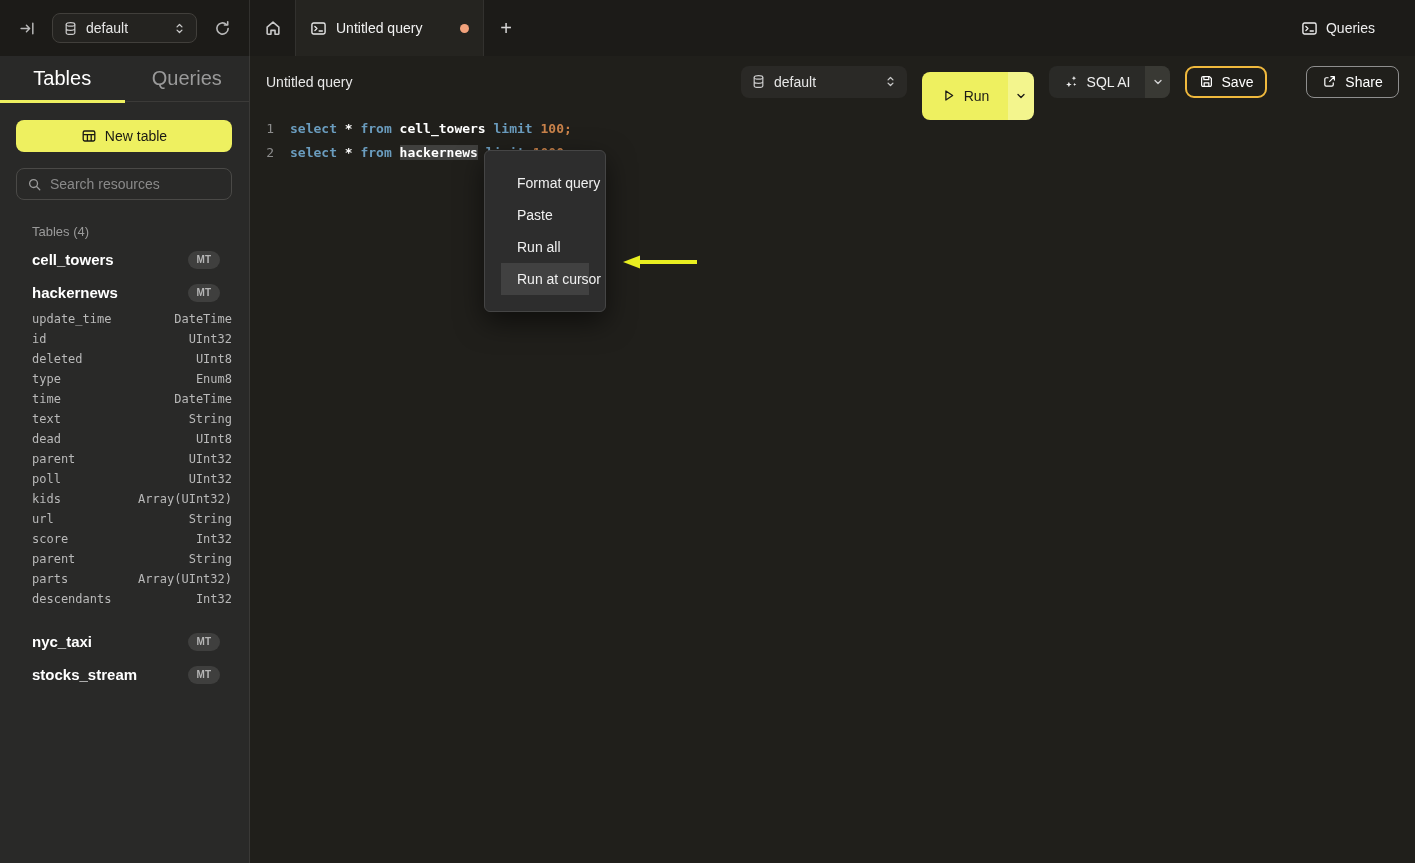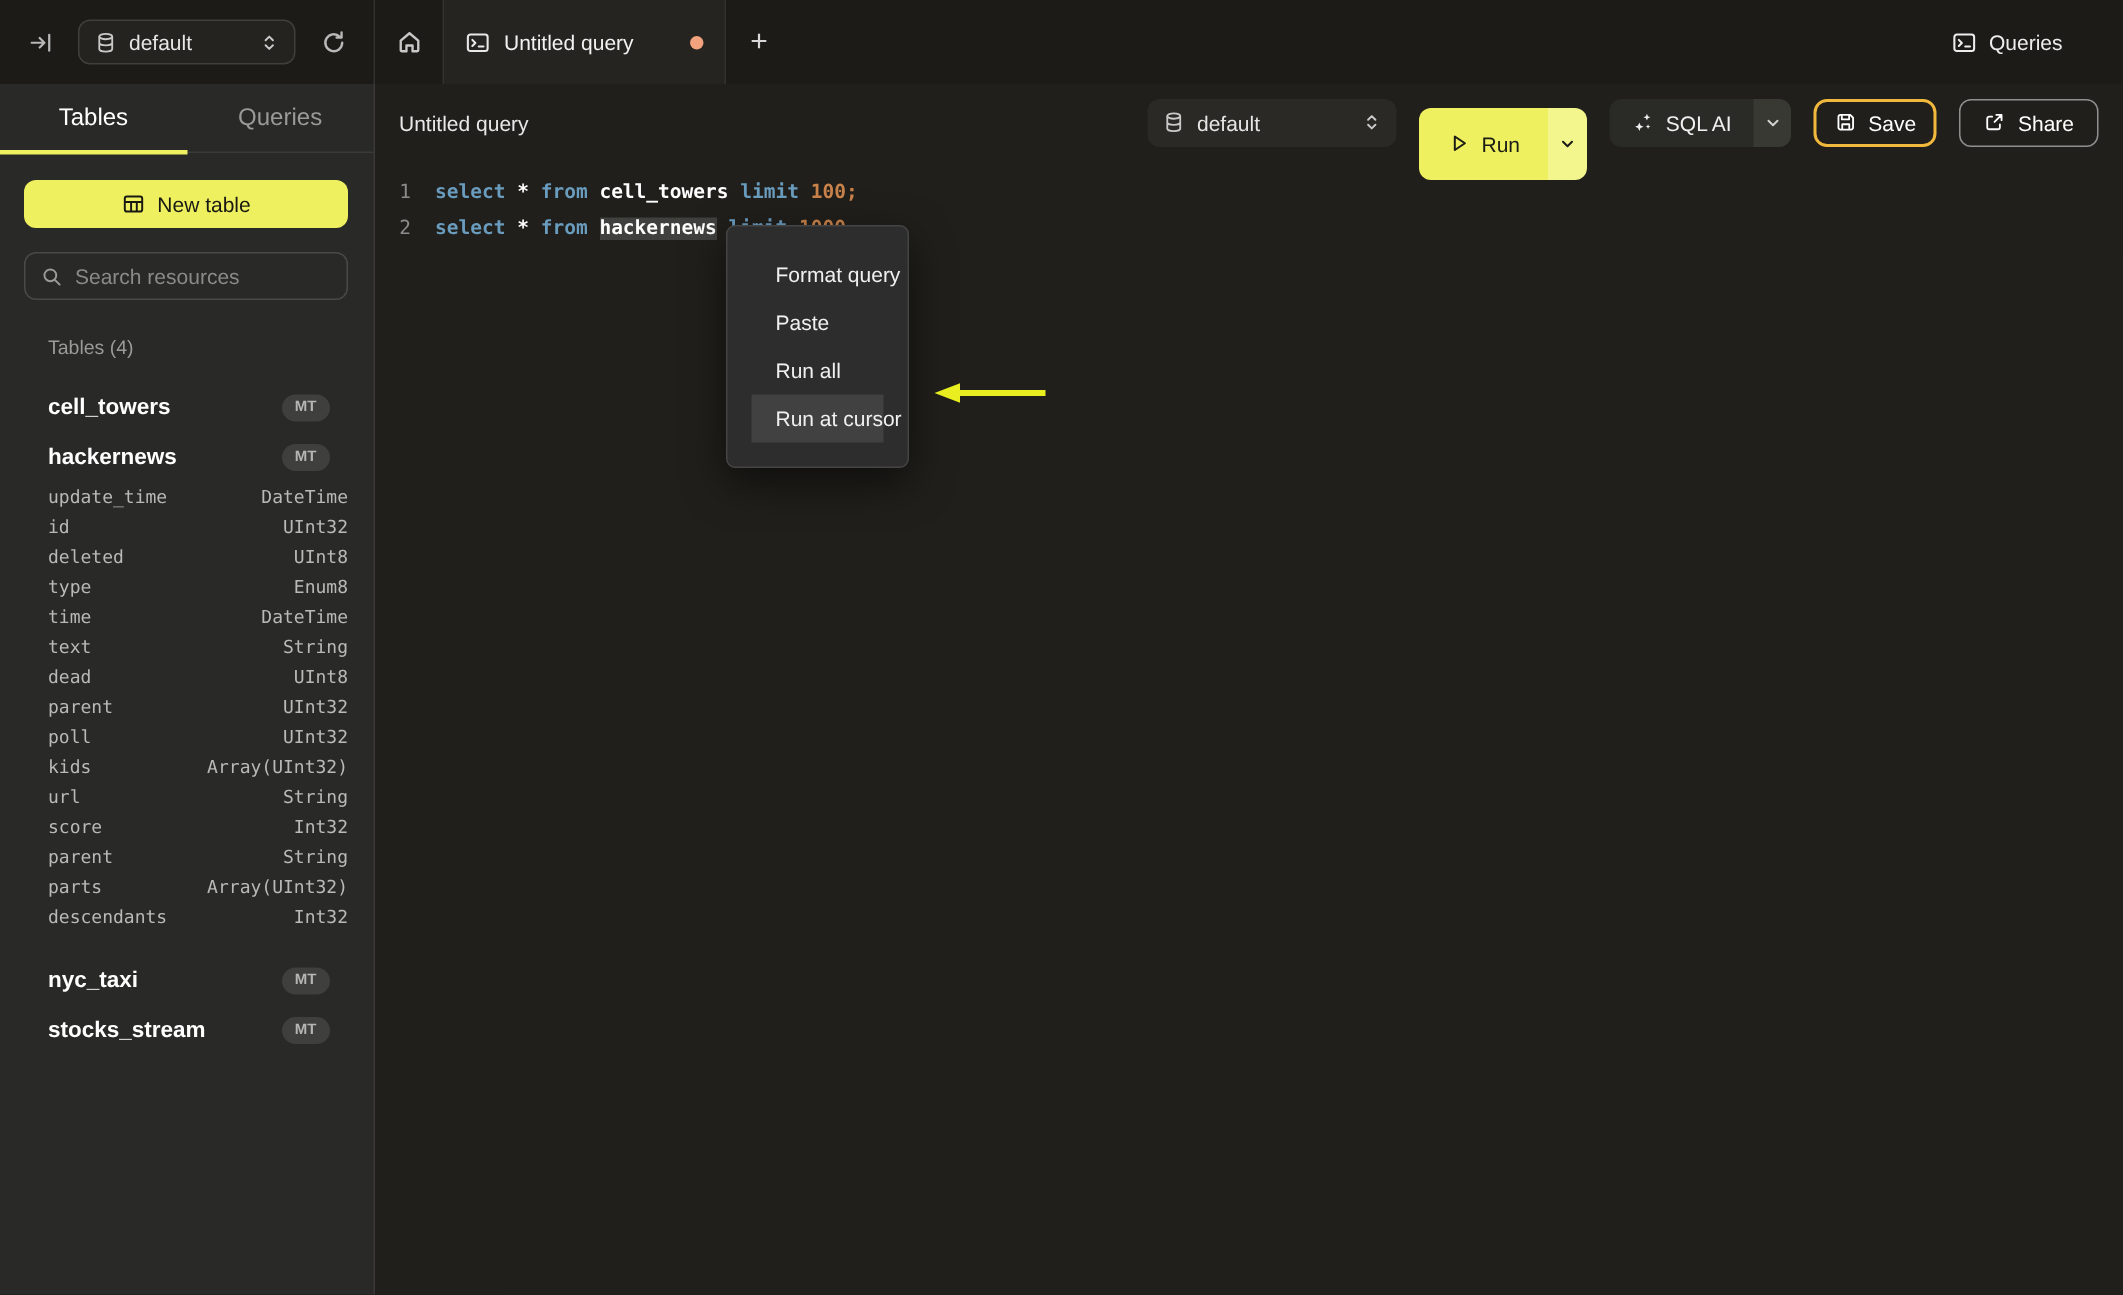--- a/index.html
+++ b/index.html
@@ -15,28 +15,28 @@
   .home-btn { width:46px; display:flex; align-items:center; justify-content:center; color:#c9c9c9; border-right:1px solid #32312e; cursor:pointer; }
   .tab-active { width:188px; background:#252420; border-right:1px solid #32312e; display:flex; align-items:center; gap:9px; padding:0 14px; cursor:pointer; }
   .tab-active .tab-label { color:#f2f2f2; font-size:14px; font-weight:500; flex:1; }
   .mod-dot { width:9px; height:9px; border-radius:50%; background:var(--modified_dot,#f2a27c); }
   .plus-btn { width:44px; display:flex; align-items:center; justify-content:center; color:#d8d8d8; font-size:20px; font-weight:300; cursor:pointer; }
   .topbar-right { margin-left:auto; display:flex; align-items:center; gap:8px; padding-right:40px; color:#ededed; font-size:14px; font-weight:500; cursor:pointer; }
 
   
   .sidebar { position:absolute; left:0; top:56px; width:250px; height:807px; background:#292928; border-right:1px solid #3a3937; }
   .side-tabs { height:46px; display:flex; border-bottom:1px solid #3b3a38; position:relative; }
-  .side-tab { flex:1; display:flex; align-items:center; justify-content:center; font-size:16px; color:#9a9a9a; cursor:pointer;text-align:right; }
+  .side-tab { flex:1; display:flex; align-items:center; justify-content:center; font-size:20px; color:#9a9a9a; cursor:pointer;text-align:right; }
   .side-tab.active { color:#ffffff; font-weight:500; }
   .side-tab.active::after { content:""; position:absolute; left:0; bottom:-2px; width:50%; height:3px; background:var(--accent_yellow,#eef060); }
   .new-table-btn { margin:18px 17px 0 16px; height:32px; border-radius:8px; background:var(--accent_yellow,#eef060); color:#191913; font-size:14px; font-weight:500; display:flex; align-items:center; justify-content:center; gap:8px; cursor:pointer; }
   .search-box { margin:16px 17px 0 16px; height:32px; border:1px solid #4a4947; border-radius:8px; display:flex; align-items:center; gap:8px; padding:0 10px; }
   .search-box input { background:transparent; border:none; outline:none; color:#d8d8d8; font-size:14px; width:100%; font-family:"Liberation Sans",sans-serif; }
   .search-box input::placeholder { color:#8a8a8a; }
-  .section-label { margin:24px 0 16px 32px; font-size:13px; color:#9a9a9a; }
+  .section-label { margin:24px 0 4px 32px; font-size:13px; color:#9a9a9a; }
   .tbl-row { height:33px; display:flex; align-items:center; padding:0 29px 0 32px; cursor:pointer; }
   .tbl-name { flex:1; color:#ffffff; font-size:15px; font-weight:600; }
   .mt-badge { background:#3f3f3e; color:#b5b5b5; font-size:10px; font-weight:700; border-radius:10px; padding:4px 9px; line-height:1; }
   .engine-line { padding:2px 0 8px 32px; font-size:13px; color:#9a9a9a; }
   .col-row { height:20px; display:flex; align-items:center; padding:0 17px 0 32px; font-family:"DejaVu Sans Mono",monospace; font-size:12px; color:#b9b9b9; }
   .col-name { flex:1; }
   .cols-wrap { padding-bottom:16px; }
 
   
   .toolbar2 { position:absolute; left:250px; top:56px; width:1165px; height:51px; display:flex; align-items:center; padding:0 16px; }
@@ -44,21 +44,21 @@
   .tb-right { margin-left:auto; display:flex; align-items:center; gap:15px; }
   .db-select2 { width:166px; height:32px; border-radius:8px; background:#2a2926; display:flex; align-items:center; padding:0 10px; gap:8px; color:#e6e6e6; font-size:14px; cursor:pointer; }
   .db-select2 .grow { flex:1; }
   .run-btn { height:48px; border-radius:8px; overflow:hidden; display:flex; cursor:pointer;margin-top:28px; }
   .run-main { width:86px; background:var(--accent_yellow,#eef060); color:#1c1c16; display:flex; align-items:center; justify-content:center; gap:8px; font-size:14px; font-weight:500; }
   .run-chev { width:26px; background:#f3f58d; color:#1c1c16; display:flex; align-items:center; justify-content:center; }
   .sqlai-btn { height:32px; border-radius:8px; overflow:hidden; display:flex; cursor:pointer; background:#2a2a27; color:#f0f0f0; }
   .sqlai-main { width:96px; display:flex; align-items:center; justify-content:center; gap:8px; font-size:14px; font-weight:500; }
   .sqlai-chev { width:25px; background:#393934; display:flex; align-items:center; justify-content:center; color:#d0d0d0; }
   .save-btn { height:32px; width:82px; border:2px solid var(--save_border,#f0b93d); border-radius:9px; display:flex; align-items:center; justify-content:center; gap:8px; color:#ffffff; font-size:14px; font-weight:400; cursor:pointer; background:transparent; }
-  .share-btn { height:32px; width:93px; border:1px solid #8f8f8f; border-radius:8px; display:flex; align-items:center; justify-content:center; gap:8px; color:#ffffff; font-size:14px; font-weight:500; cursor:pointer; background:transparent; }
+  .share-btn { height:32px; width:93px; border:1px solid #8f8f8f; border-radius:8px; display:flex; align-items:center; justify-content:center; gap:8px; color:#ffffff; font-size:14px; font-weight:500; cursor:pointer; background:transparent;margin-left:24px; }
 
   
   .editor { position:absolute; left:250px; top:107px; width:1165px; height:756px; padding-top:9px; font-family:"DejaVu Sans Mono",monospace; font-size:13px; }
   .code-line { height:24px; display:flex; align-items:center; }
   .gutter { width:24px; text-align:right; color:#8c8c8c; flex:none; }
   .code { margin-left:16px; white-space:pre; }
   .tok-keyword { color:var(--keyword_blue,#6a9cbe); font-weight:700; }
   .tok-plain { color:#ffffff; font-weight:700; }
   .tok-table { color:#ffffff; font-weight:700; }
   .tok-table-selected { color:#ffffff; font-weight:700; background:#40403e; }

